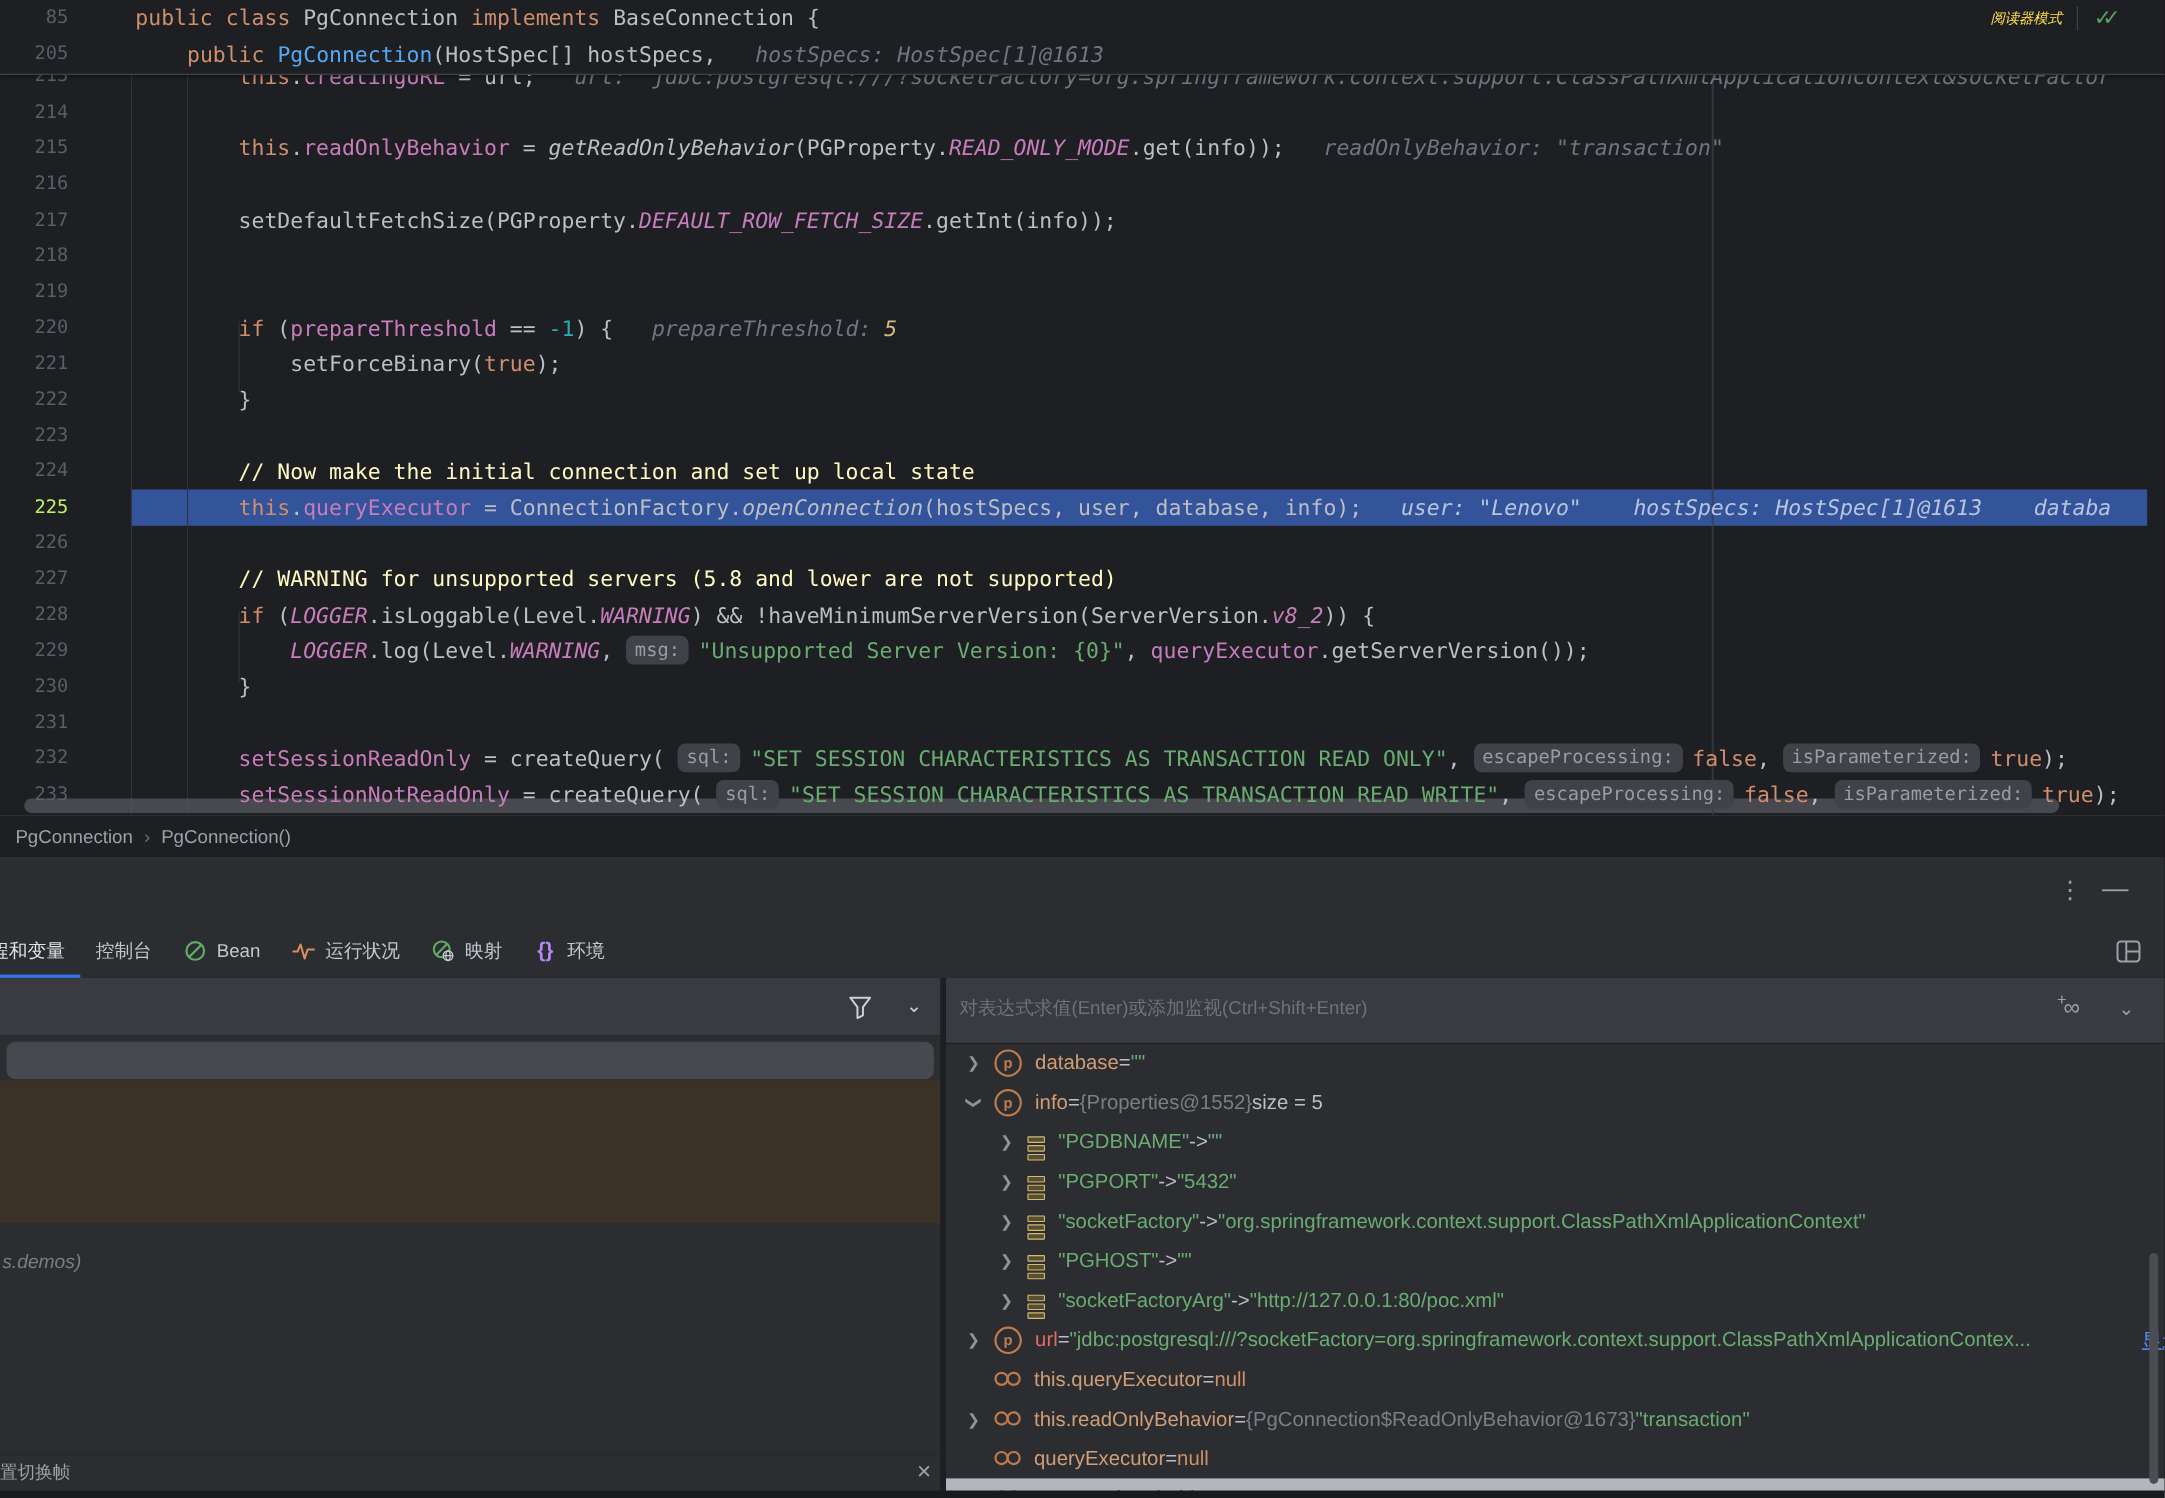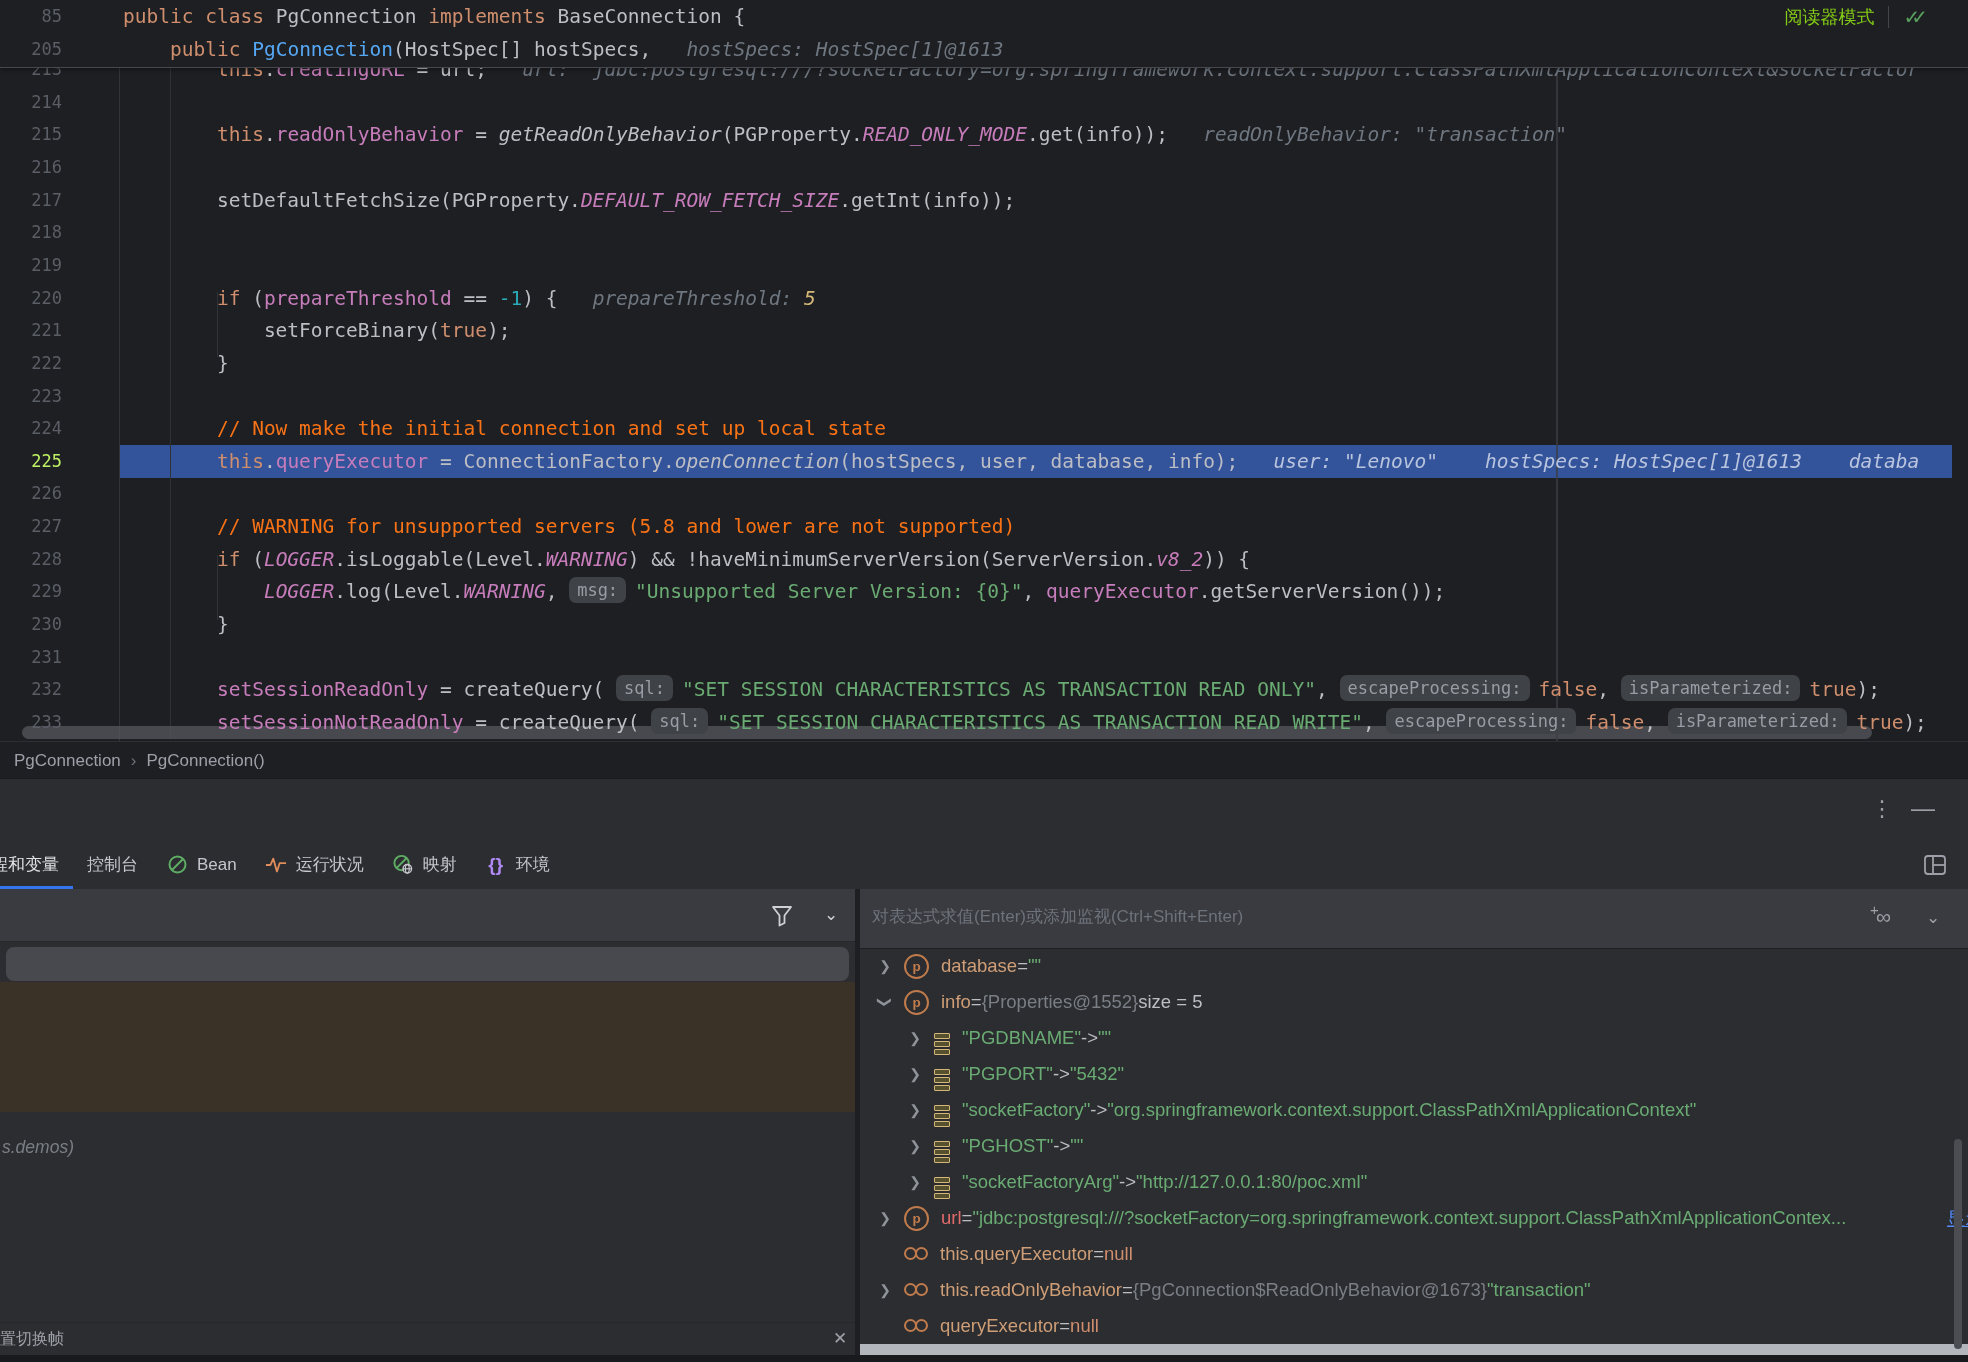--- a/index.html
+++ b/index.html
@@ -15,32 +15,32 @@
       font:19.5px/33px "DejaVu Sans Mono","Liberation Mono",monospace;color:#BCBEC4;}
   .hlbar{position:absolute;left:119px;top:0;width:1833px;height:33px;background:#33539B;z-index:1;}
   .gutterline{position:absolute;left:119px;top:0;width:1px;height:741px;background:#313438;z-index:2;}
   .iguide{position:absolute;width:1px;background:#2F3236;z-index:2;}
   .mguide{position:absolute;left:1556px;top:0;width:2px;height:741px;background:#3B3E44;z-index:6;opacity:.75;}
   .hscroll{position:absolute;left:22px;top:726px;width:1850px;height:13px;border-radius:7px;
            background:#55585E;opacity:.75;z-index:3;}
   
   .t-k{color:#CF8E6D;} .t-d{color:#BCBEC4;} .t-di{color:#BCBEC4;font-style:italic;}
   .t-f{color:#C77DBB;} .t-c{color:#C77DBB;font-style:italic;} .t-m{color:#56A8F5;}
-  .t-s{color:#6AAB73;} .t-n{color:#2AACB8;} .t-cm{color:#f97316;}
+  .t-s{color:#6AAB73;} .t-n{color:#2AACB8;} .t-cm{color:#fef9c3;}
   .t-h{color:#6E7680;font-style:italic;} .t-hy{color:#D5B778;font-style:italic;}
   .t-hl{color:#B9C4DE;font-style:italic;}
   .t-lnk{text-decoration:underline;text-underline-offset:4px;}
   .t-chip{display:inline-block;background:#3F4246;color:#989DA5;border-radius:7px;
           padding:0 8px;margin-right:9px;font-size:17px;line-height:26px;vertical-align:2px;}
   
   #sticky{position:absolute;left:0;top:0;width:1968px;height:67px;background:#1E1F22;z-index:50;
           border-bottom:1px solid #46484D;box-shadow:0 2px 4px rgba(0,0,0,.35);}
   #sticky .row{position:relative;height:33px;}
   #reader-widget{position:absolute;right:40px;top:0;height:33px;display:flex;align-items:center;gap:14px;z-index:60;}
-  #reader-label{color:#84cc16;font-size:18px;}
+  #reader-label{color:#fde047;font-size:13px;font-style:italic;}
   #reader-sep{width:1px;height:22px;background:#43454A;}
   #check-ok{color:#57A05C;font-size:20px;letter-spacing:-9px;padding-right:9px;}
   
   #breadcrumb{position:absolute;left:0;top:741px;width:1968px;height:37px;background:#1E1F22;
               border-top:1px solid #2D2F33;display:flex;align-items:center;color:#9DA0A8;font-size:17px;}
   #breadcrumb .bc{padding:0 6px;}
   #breadcrumb .bc:first-child{padding-left:14px;}
   #breadcrumb .sep{color:#6E7278;padding:0 4px;}
   
   #debug-top{position:absolute;left:0;top:778px;width:1968px;height:62px;background:#2B2D30;

